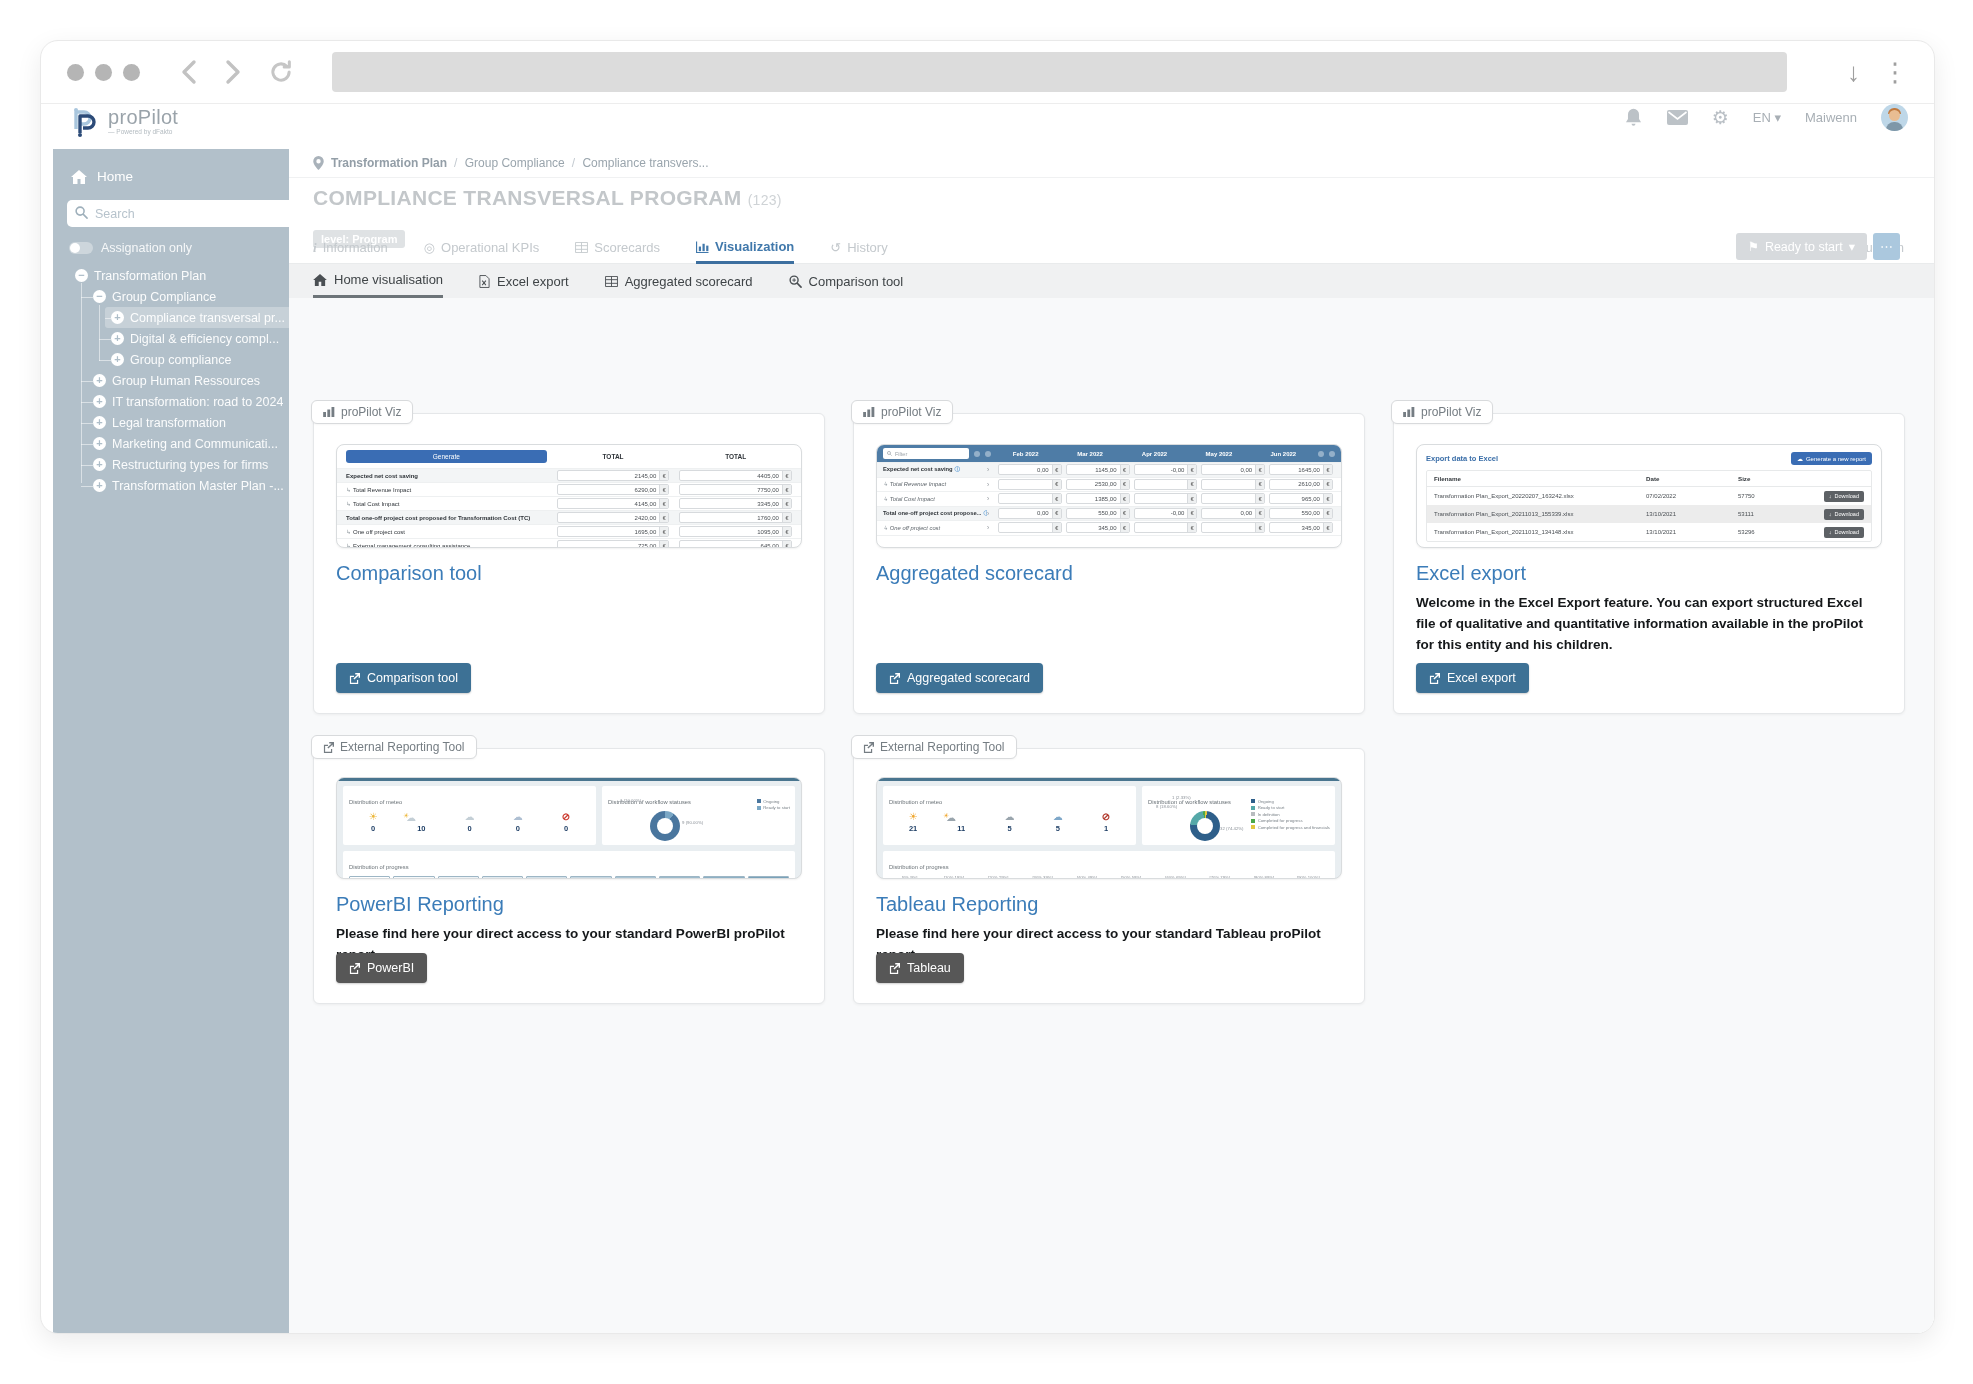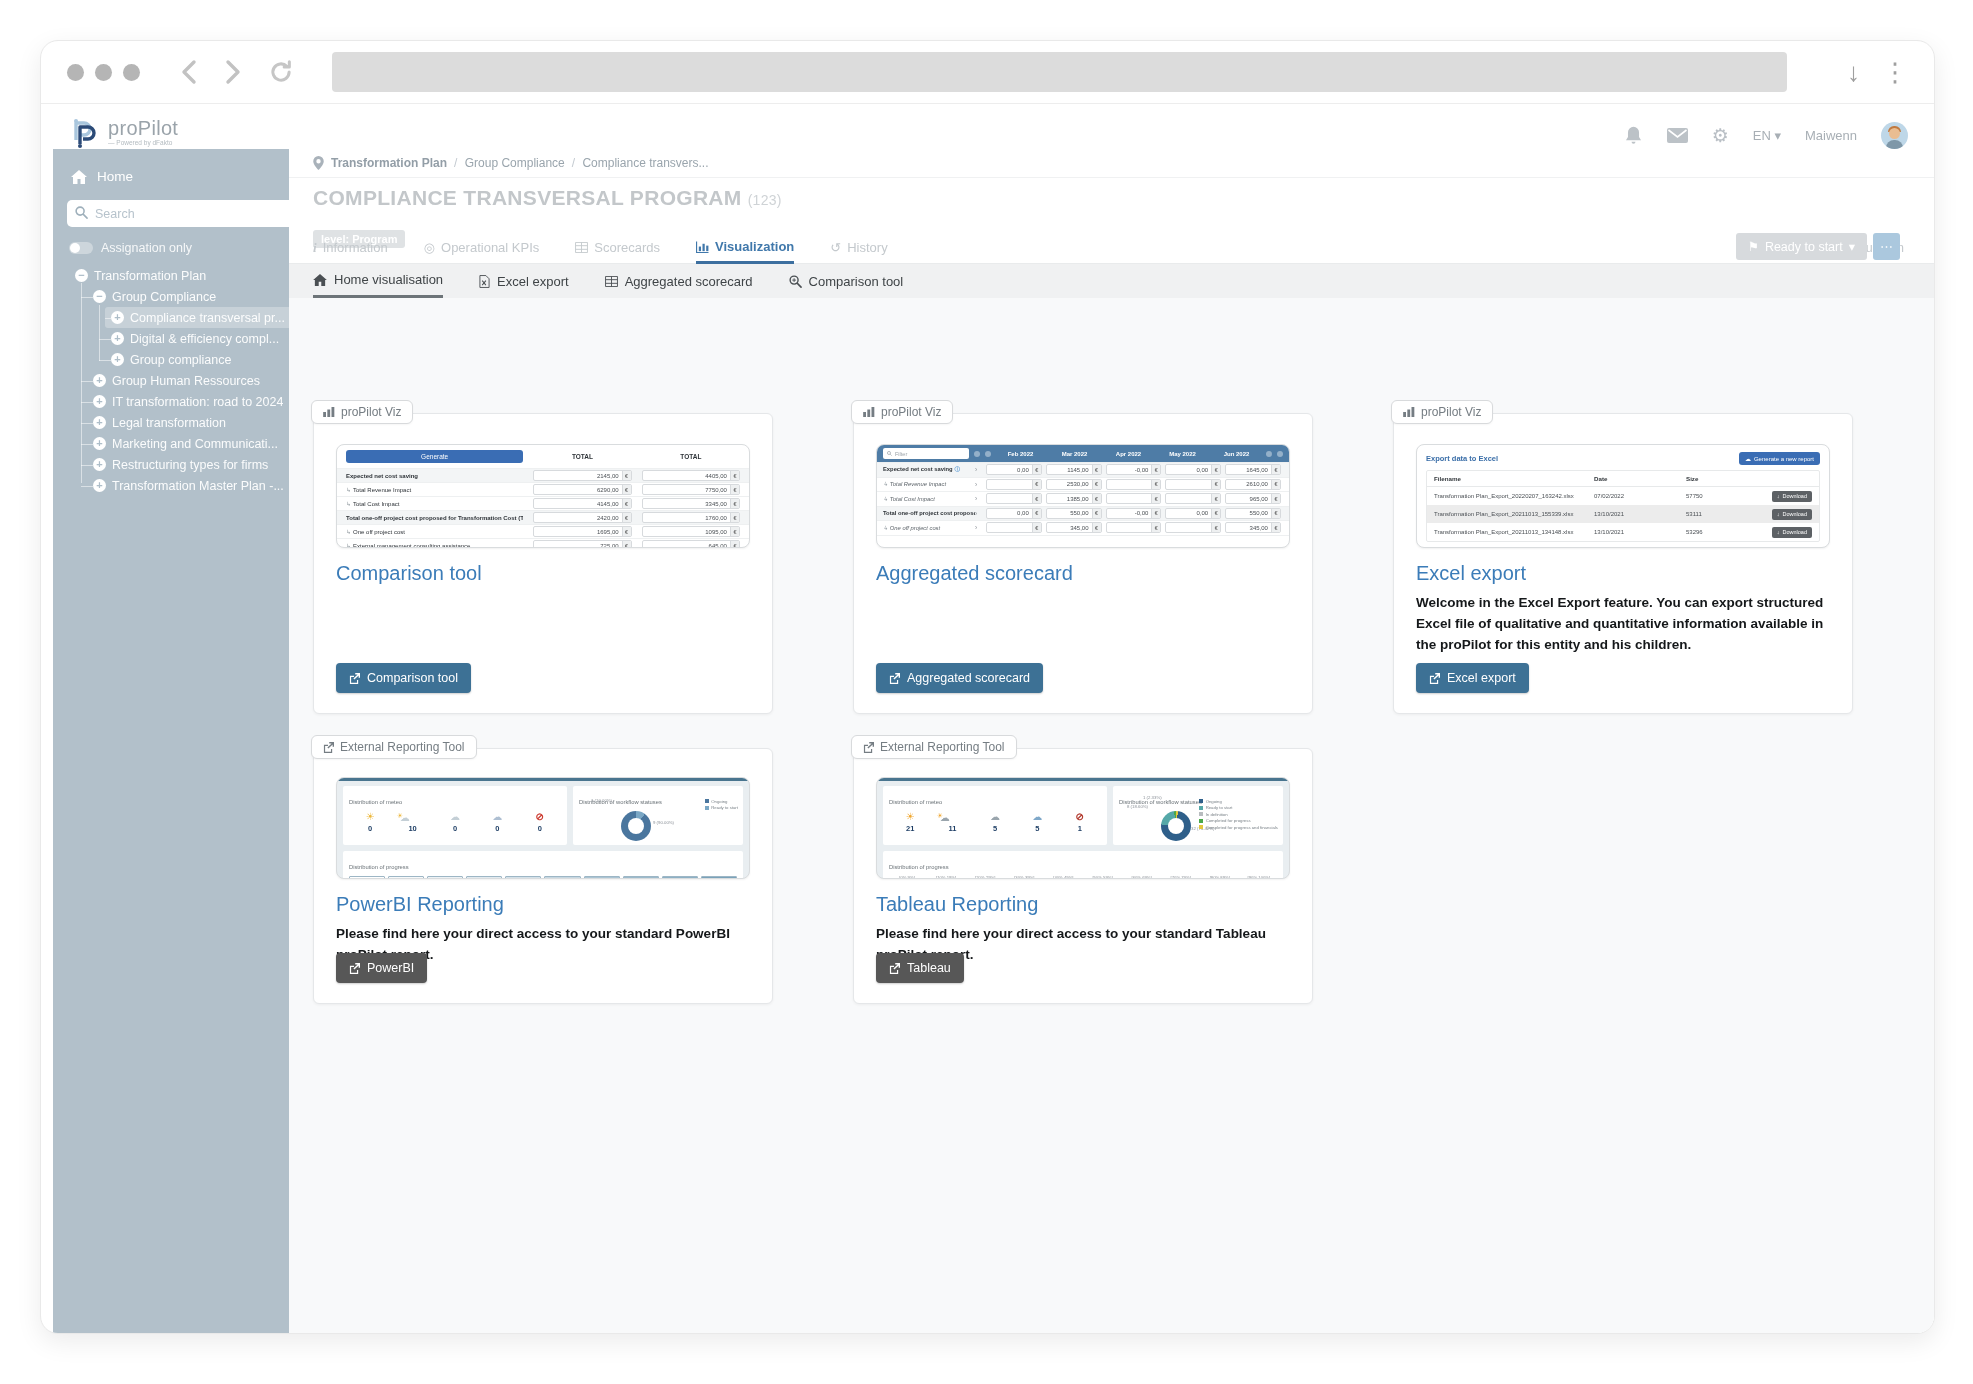--- a/index.html
+++ b/index.html
@@ -9,21 +9,21 @@
 
   
   .chrome{position:absolute;top:0;left:0;right:0;height:62px;display:flex;align-items:center;padding:0 26px;box-sizing:border-box}
   .dots{display:flex;gap:11px;margin-right:40px}
   .dot{width:17px;height:17px;border-radius:50%;background:#b5b5b5}
   .chrome .nav{margin-right:26px;display:flex;align-items:center}
   .addr{flex:1;height:40px;background:#dcdcdc;border-radius:4px;margin:0 38px 0 12px}
   .chrome-ic{color:#9f9f9f;font-size:26px;line-height:1;margin-left:22px}
 
   
-  .appbar{position:absolute;top:62px;left:0;right:0;height:46px;border-top:1px solid #ededed;display:flex;align-items:flex-end;
+  .appbar{position:absolute;top:62px;left:0;right:0;height:46px;border-top:1px solid #ededed;display:flex;align-items:flex-start;
     padding:0 26px;box-sizing:border-box}
   .logo{display:flex;align-items:center;gap:7px}
   .logo-txt{display:flex;flex-direction:column;line-height:1}
   .logo-name{font-size:20px;color:#9aa3aa;letter-spacing:.3px}
   .logo-sub{font-size:6.5px;color:#b3bbc0;margin-top:2px}
   .appbar-right{margin-left:auto;display:flex;align-items:center;gap:24px;color:#b9bfc5}
   .lang{font-size:13px;color:#a8afb5}
   .uname{font-size:13px;color:#a8afb5}
   .gear-glyph{font-size:19px;line-height:1;color:#b9bfc5}
   .avatar{width:27px;height:27px;border-radius:50%;background:#bed7e8;position:relative;overflow:hidden}
@@ -77,21 +77,21 @@
   .tab .info-i{font-family:"Liberation Serif",serif;font-style:italic;font-weight:bold;font-size:13px}
   .tabs .spacer{flex:1}
   .entity-cfg{display:flex;align-items:center;gap:5px;font-size:12.5px;color:#c4c9cd;cursor:pointer}
   .subtabs{height:34px;flex:0 0 auto;background:#f0f1f2;display:flex;align-items:stretch;gap:36px;padding:0 24px}
   .subtab{display:flex;align-items:center;gap:7px;font-size:13px;color:#3f4447;cursor:pointer}
   .subtab.active{border-bottom:3px solid #6d7478}
   .subtab svg{color:#4a4f53}
   .content{flex:1;position:relative;background:#f8f9fa}
 
   
-  .cardwrap{position:absolute;width:460px}
+  .cardwrap{position:absolute;width:512px}
   .r1{top:115px;height:301px}.r2{top:450px;height:256px}
   .cx1{left:24px}.cx2{left:564px}.cx3{left:1104px}
   .tag{position:absolute;top:-13px;left:-2px;background:#fff;border:1px solid #d8dadc;border-radius:6px;
     padding:4px 11px;font-size:12px;color:#757d83;display:inline-flex;align-items:center;gap:6px;z-index:3;box-shadow:0 1px 2px rgba(0,0,0,.04)}
   .card{position:absolute;inset:0;background:#fff;border:1px solid #e5e7e9;border-radius:6px;box-shadow:0 1px 3px rgba(0,0,0,.05)}
   .pv{border:1px solid #d9dcde;border-radius:8px;margin:30px 22px 0;height:102px;overflow:hidden;background:#fff;box-shadow:0 1px 2px rgba(0,0,0,.06)}
   .r2 .pv{height:100px;margin-top:28px}
   .card h3{margin:14px 22px 0;font-size:20px;font-weight:normal;color:#3b7cb8}
   .card p{margin:8px 22px 0;font-size:13.5px;font-weight:600;color:#15181a;line-height:1.55}
   .act-btn{position:absolute;left:22px;bottom:20px;border:none;border-radius:4px;background:#3d7195;color:#fff;

